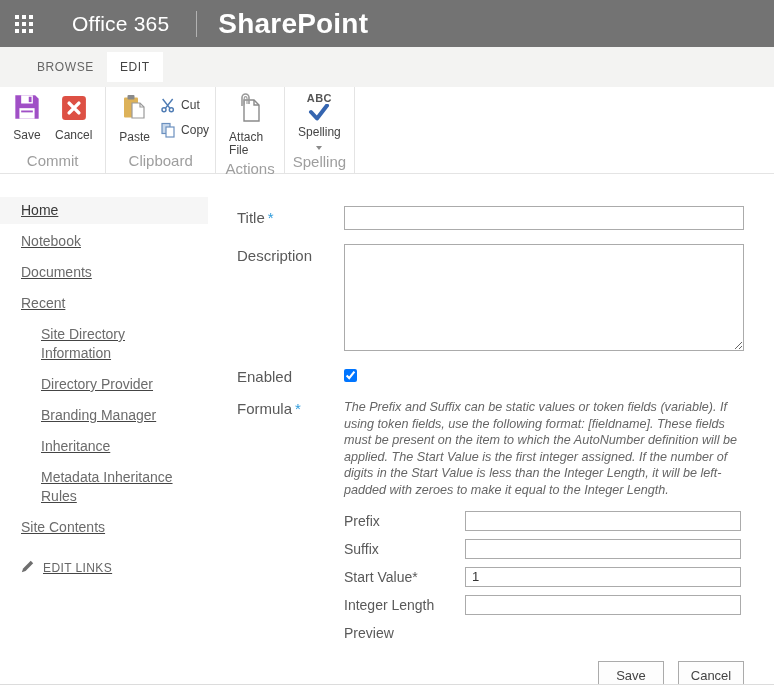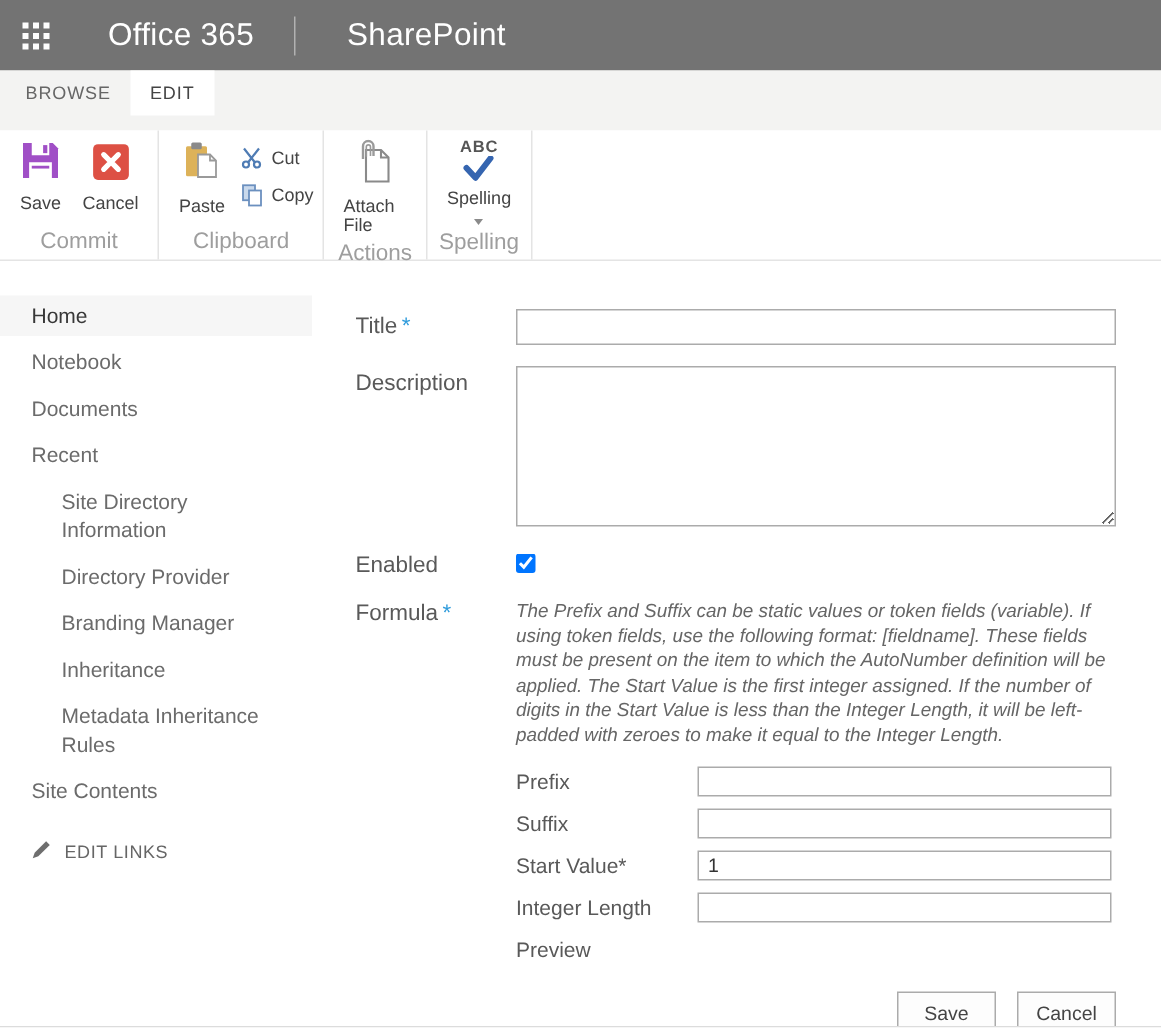--- a/index.html
+++ b/index.html
@@ -7,43 +7,43 @@
   body { font-family:"Liberation Sans","DejaVu Sans",sans-serif; color:#444; }
   .page { width:774px; height:685px; overflow:hidden; background:#fff; border-bottom:1px solid #dcdcdc; }
 
   
   .suitebar { height:47px; background:#737373; display:flex; align-items:center; color:#fff; }
   .waffle-btn { width:48px; height:47px; display:flex; align-items:center; justify-content:center; cursor:pointer; background:none; border:none; }
   .waffle { display:grid; grid-template-columns:repeat(3,4px); grid-auto-rows:4px; gap:3px; }
   .waffle span { background:#fff; width:4px; height:4px; display:block; }
   .suite-brand { font-size:21px; font-weight:300; margin-left:24px; letter-spacing:.2px; }
   .suite-divider { width:1px; height:26px; background:rgba(255,255,255,.45); margin-left:27px; }
-  .suite-app { font-size:21px; font-weight:400; margin-left:34px; letter-spacing:.2px; }
-
-  
-  .tabstrip { height:40px; background:#f3f3f2; display:flex; align-items:flex-start; padding-left:4px; }
+  .suite-app { font-size:28px; font-weight:700; margin-left:21px; letter-spacing:.2px; }
+
+  
+  .tabstrip { height:40px; background:#f3f3f2; display:flex; align-items:center; padding-left:24px; }
   .tab { height:30px; line-height:30px; padding:0 13px; font-size:12px; color:#666; letter-spacing:.6px; cursor:pointer; }
   .tab.active { background:#fff; color:#444; }
 
   
   .ribbon { height:87px; background:#fff; border-bottom:1px solid #e4e4e4; display:flex; }
   .rgroup { display:flex; flex-direction:column; border-right:1px solid #e4e4e4; }
   .rgroup-body { flex:1; display:flex; align-items:flex-start; padding:3px 6px 0 6px; }
   .rgroup-label { text-align:center; font-size:15px; color:#9e9e9e; padding-bottom:4px; }
   .bigbtn { display:flex; flex-direction:column; align-items:center; gap:5px; padding:3px 7px; font-size:12px; color:#444; cursor:pointer; text-align:left; line-height:13px; }
   .smallcol { display:flex; flex-direction:column; gap:8px; padding-top:6px; margin-left:2px; }
   .smallbtn { display:flex; align-items:center; gap:5px; font-size:12px; color:#444; cursor:pointer; }
   .icon16 { width:17px; height:17px; display:inline-flex; align-items:center; justify-content:center; }
   .abc-text { font-size:11px; font-weight:bold; color:#555; letter-spacing:.5px; line-height:11px; }
   .spell-icon { display:flex; flex-direction:column; align-items:center; gap:0; }
   .caret-down { width:0; height:0; border-left:3.5px solid transparent; border-right:3.5px solid transparent; border-top:4px solid #8a8a8a; margin-top:2px; }
 
   
   .main { display:flex; height:510px; }
-  .sidebar { width:208px; padding-top:23px; font-size:14px; flex-shrink:0; }
+  .sidebar { width:208px; padding-top:23px; font-size:14px; flex-shrink:0;text-decoration:underline; }
   .nav-item { padding:4px 0 4px 21px; margin-bottom:4px; color:#6b6b6b; line-height:19px; cursor:pointer; }
   .nav-item.active { background:#f6f6f6; color:#383838; }
   .nav-item.sub { padding-left:41px; max-width:191px; }
   .edit-links { margin-top:19px; padding-left:21px; display:flex; align-items:center; gap:9px; font-size:12px; color:#666; letter-spacing:.4px; cursor:pointer; }
 
   .content { flex:1; padding:32px 30px 0 29px; }
   .frow { display:flex; margin-bottom:14px; }
   .flabel { width:107px; flex-shrink:0; font-size:15px; color:#595959; padding-top:3px; }
   .req { color:#2f9bdb; margin-left:3px; }
   .txt-input { width:400px; height:24px; border:1px solid #ababab; font-size:13px; padding:0 6px; font-family:inherit; color:#333; }

